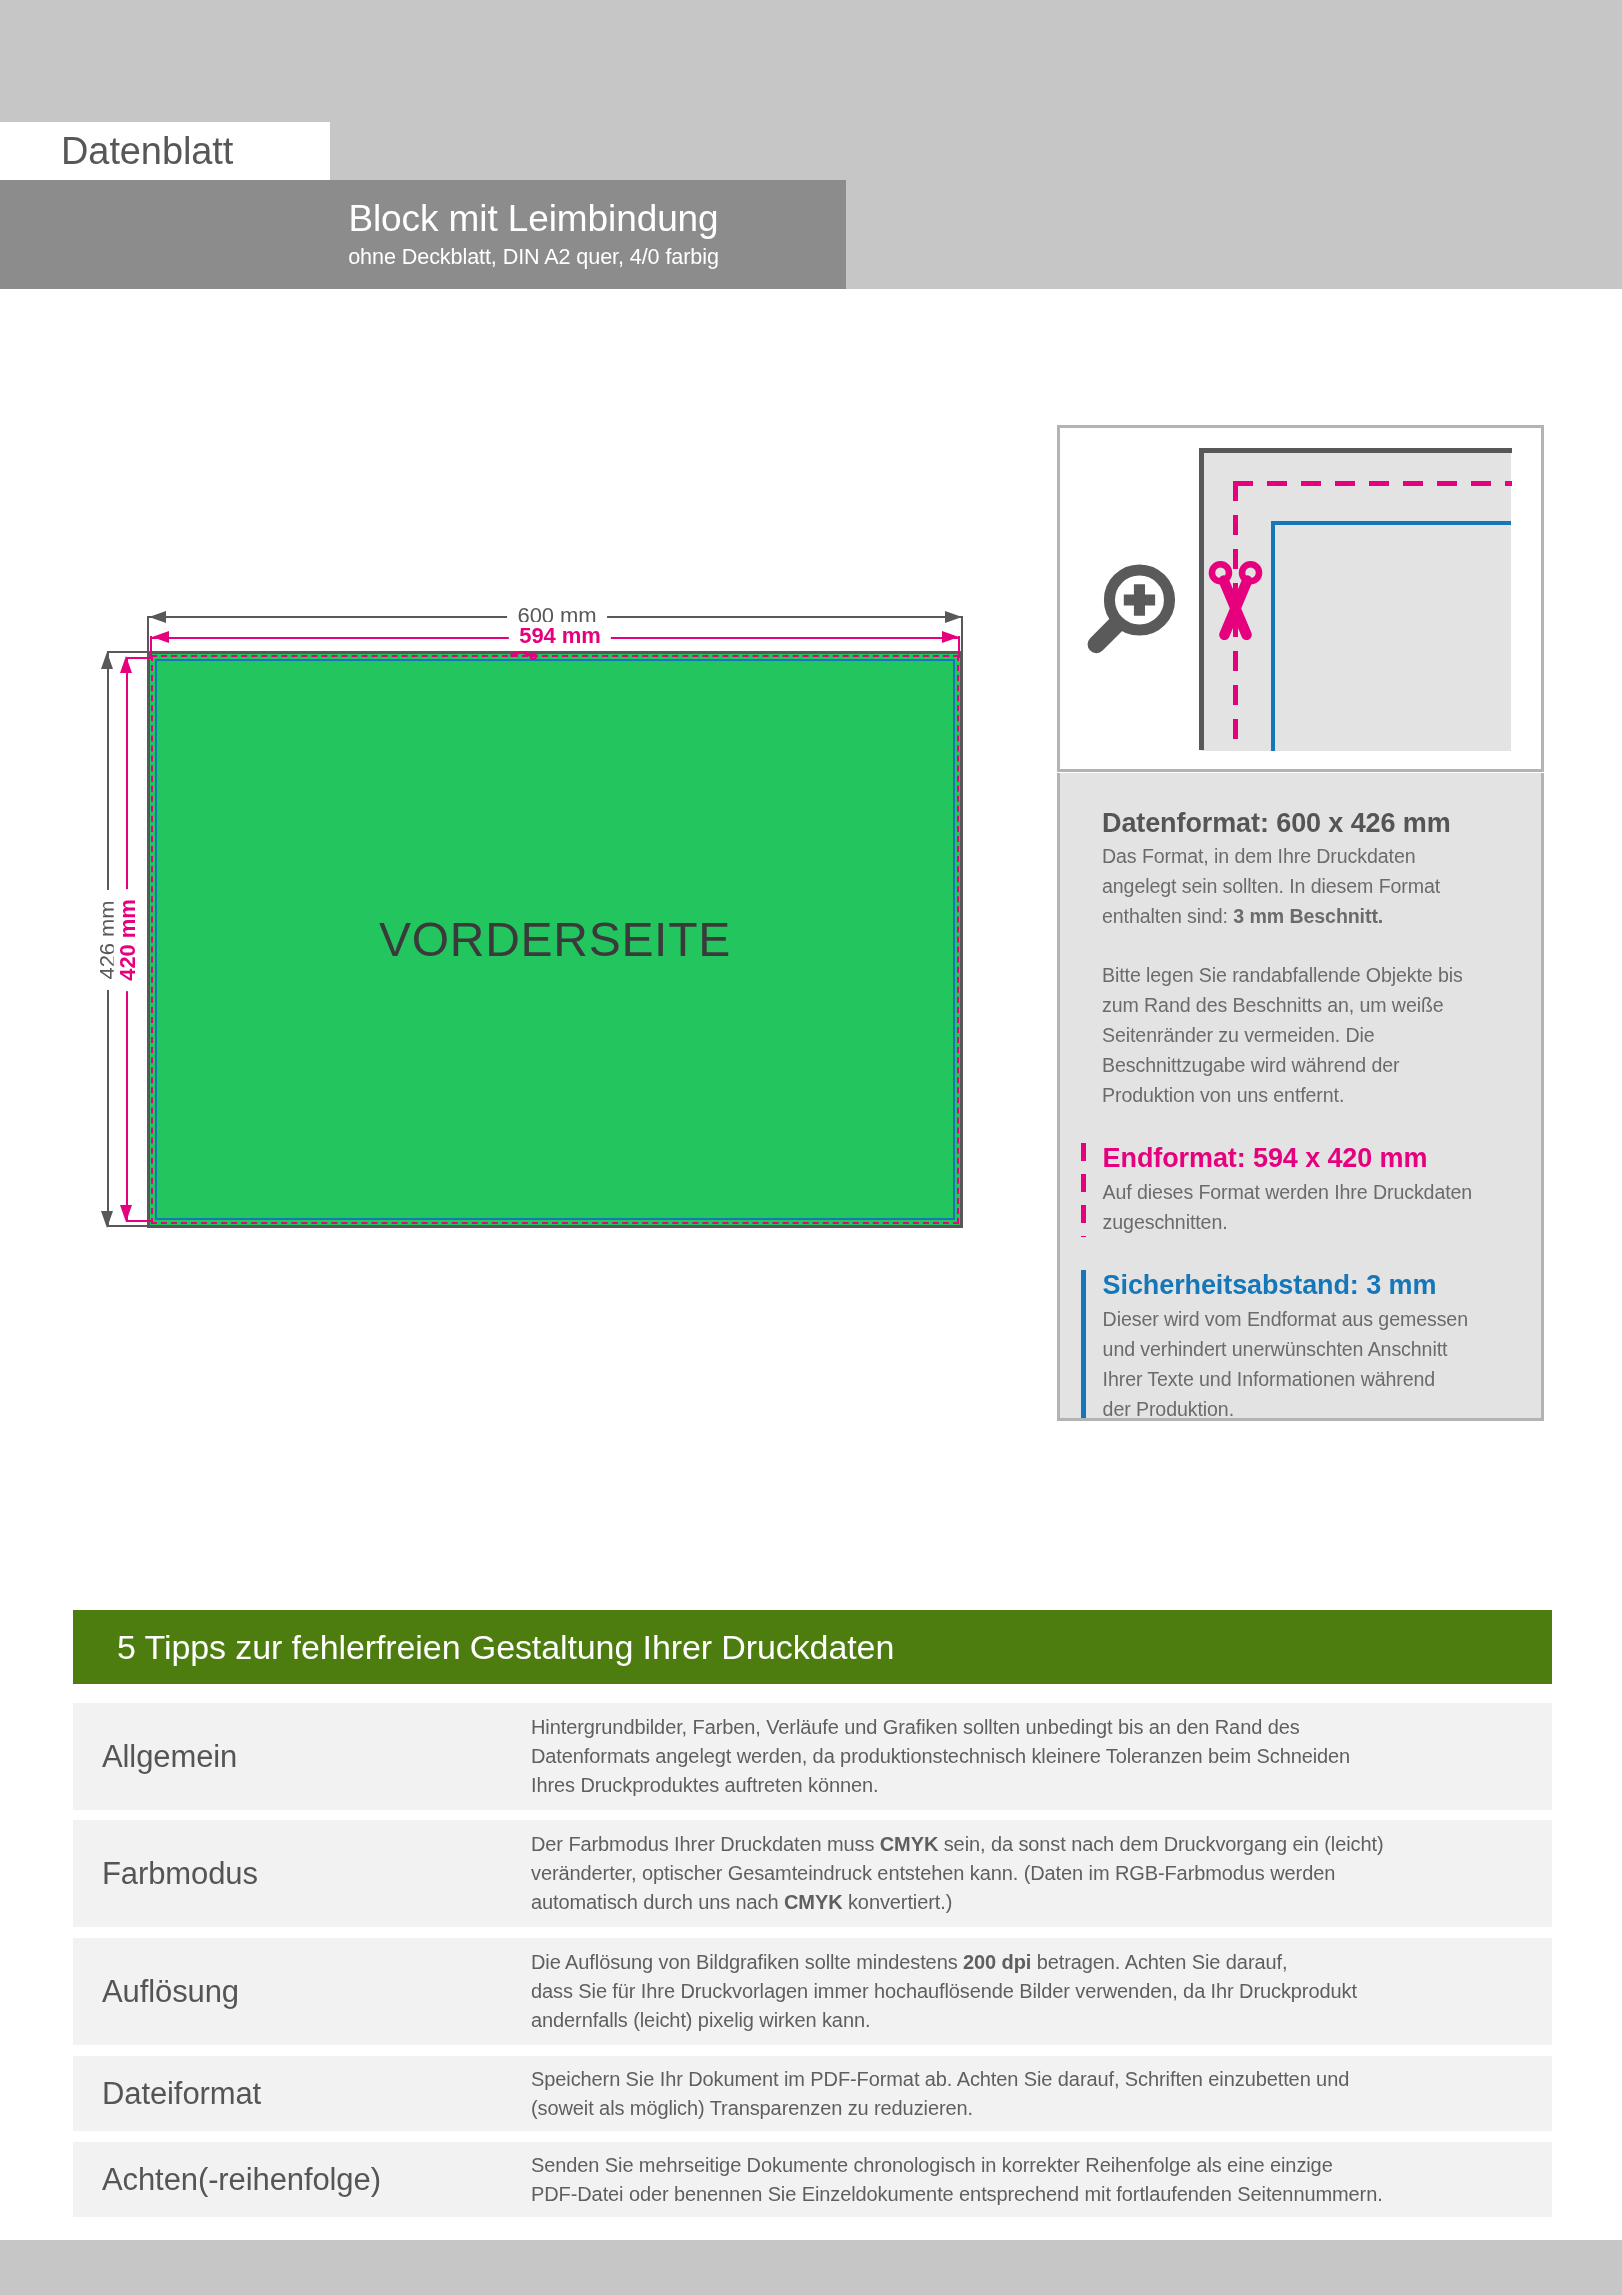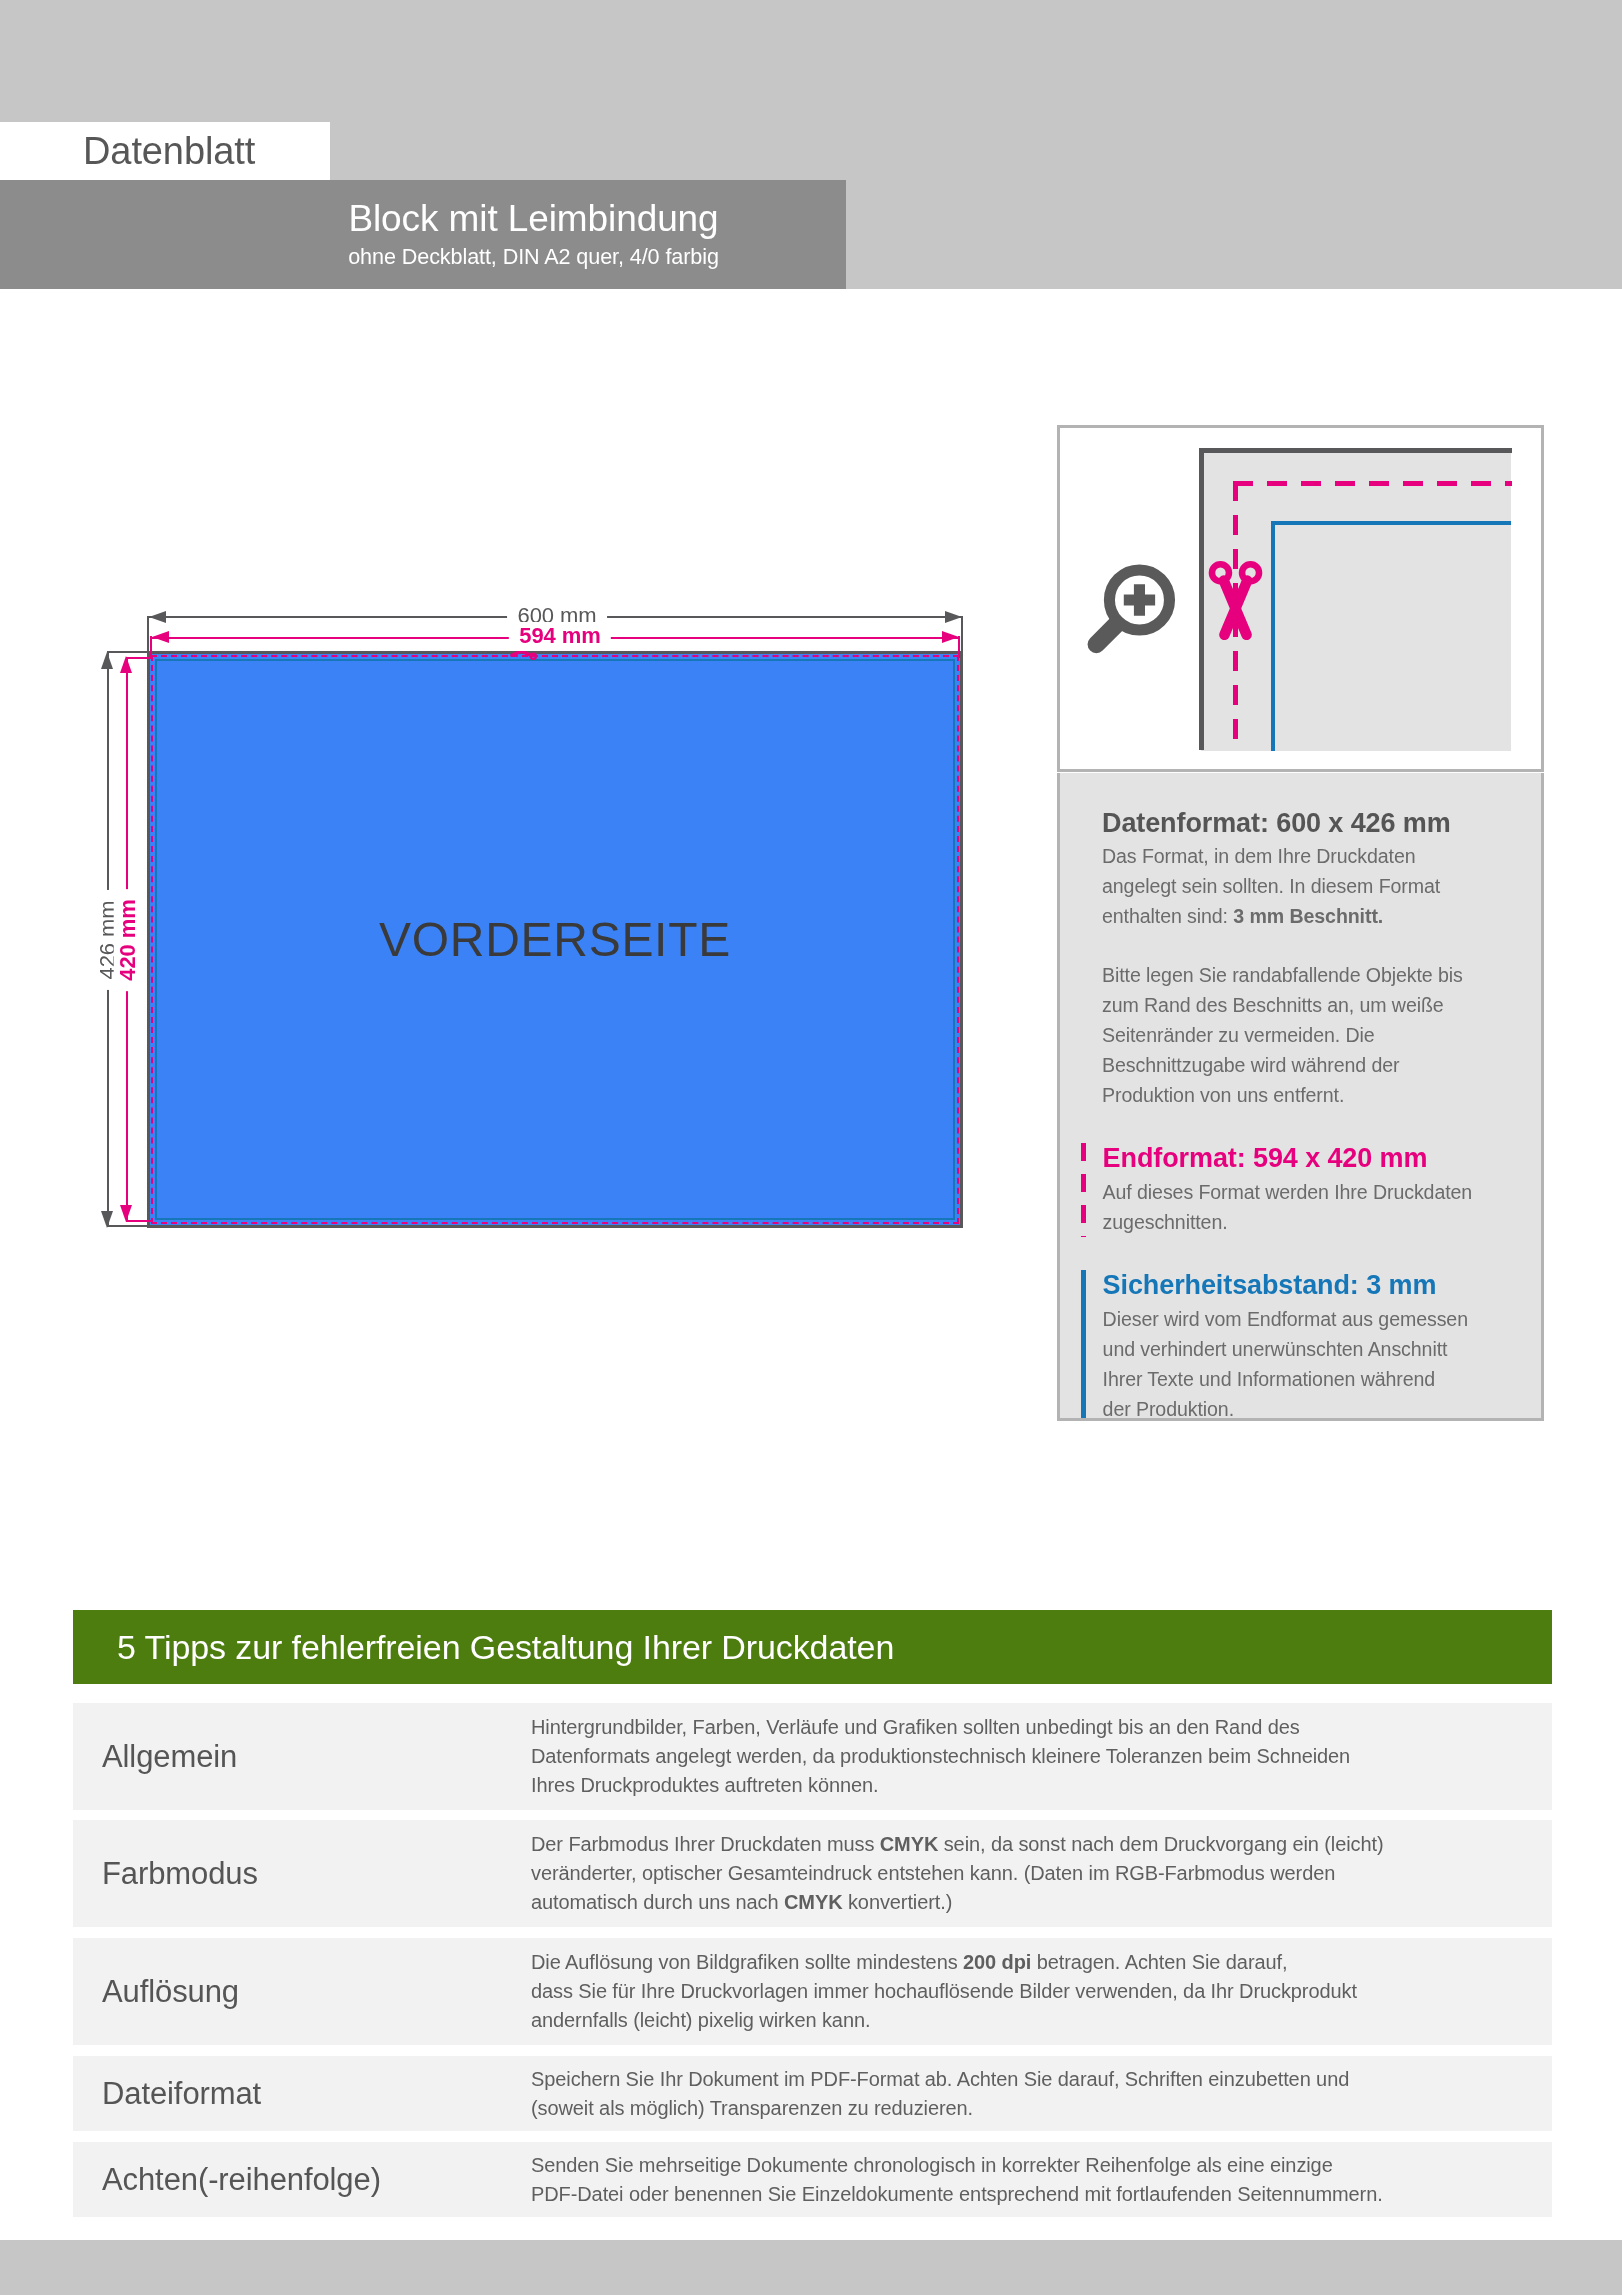--- a/index.html
+++ b/index.html
@@ -5,28 +5,28 @@
   html,body{margin:0;padding:0;background:#fff;}
   #page{
     position:relative;width:1623px;height:2295px;background:#ffffff;overflow:hidden;
     font-family:"Liberation Sans", sans-serif; letter-spacing:-0.1px; color:#5a5a5a;
   }
   .abs{position:absolute;}
   
   .top-band{left:0;top:0;width:1623px;height:289px;background:#c6c6c6;}
   .datenblatt-box{left:0;top:122px;width:330px;height:58px;background:#ffffff;
     display:flex;align-items:center;}
-  .datenblatt-box span{font-size:38px;color:#575757;margin-left:83px;}
+  .datenblatt-box span{font-size:38px;color:#575757;margin-left:61px;}
   .header-bar{left:0;top:180px;width:846px;height:109px;background:#8c8c8c;}
   .header-text{position:absolute;left:262px;top:0;width:543px;height:100%;
     display:flex;flex-direction:column;justify-content:center;align-items:center;color:#fff;}
   .header-title{font-size:37px;line-height:39px;}
   .header-subtitle{font-size:21.6px;line-height:26px;margin-top:5.2px;}
   
-  .sheet{left:147px;top:651px;width:816px;height:577px;background:#3b82f6;
+  .sheet{left:147px;top:651px;width:816px;height:577px;background:#22c55e;
     border:3.3px solid #58585a;box-sizing:border-box;}
   .sheet-dashed{position:absolute;left:0.7px;top:0.7px;right:0.7px;bottom:0.7px;
     border:2.6px dashed #e6007e;}
   .sheet-safe{position:absolute;left:5.2px;top:5.2px;right:5.2px;bottom:5.2px;
     border:2.6px solid #1577b8;}
   .sheet-label{position:absolute;left:0;top:0;width:100%;height:100%;
     display:flex;align-items:center;justify-content:center;
     font-size:48px;color:#3a3a3a;letter-spacing:0.7px;}
   .dim-line{background:#58585a;}
   .dim-line.m{background:#e6007e;}

